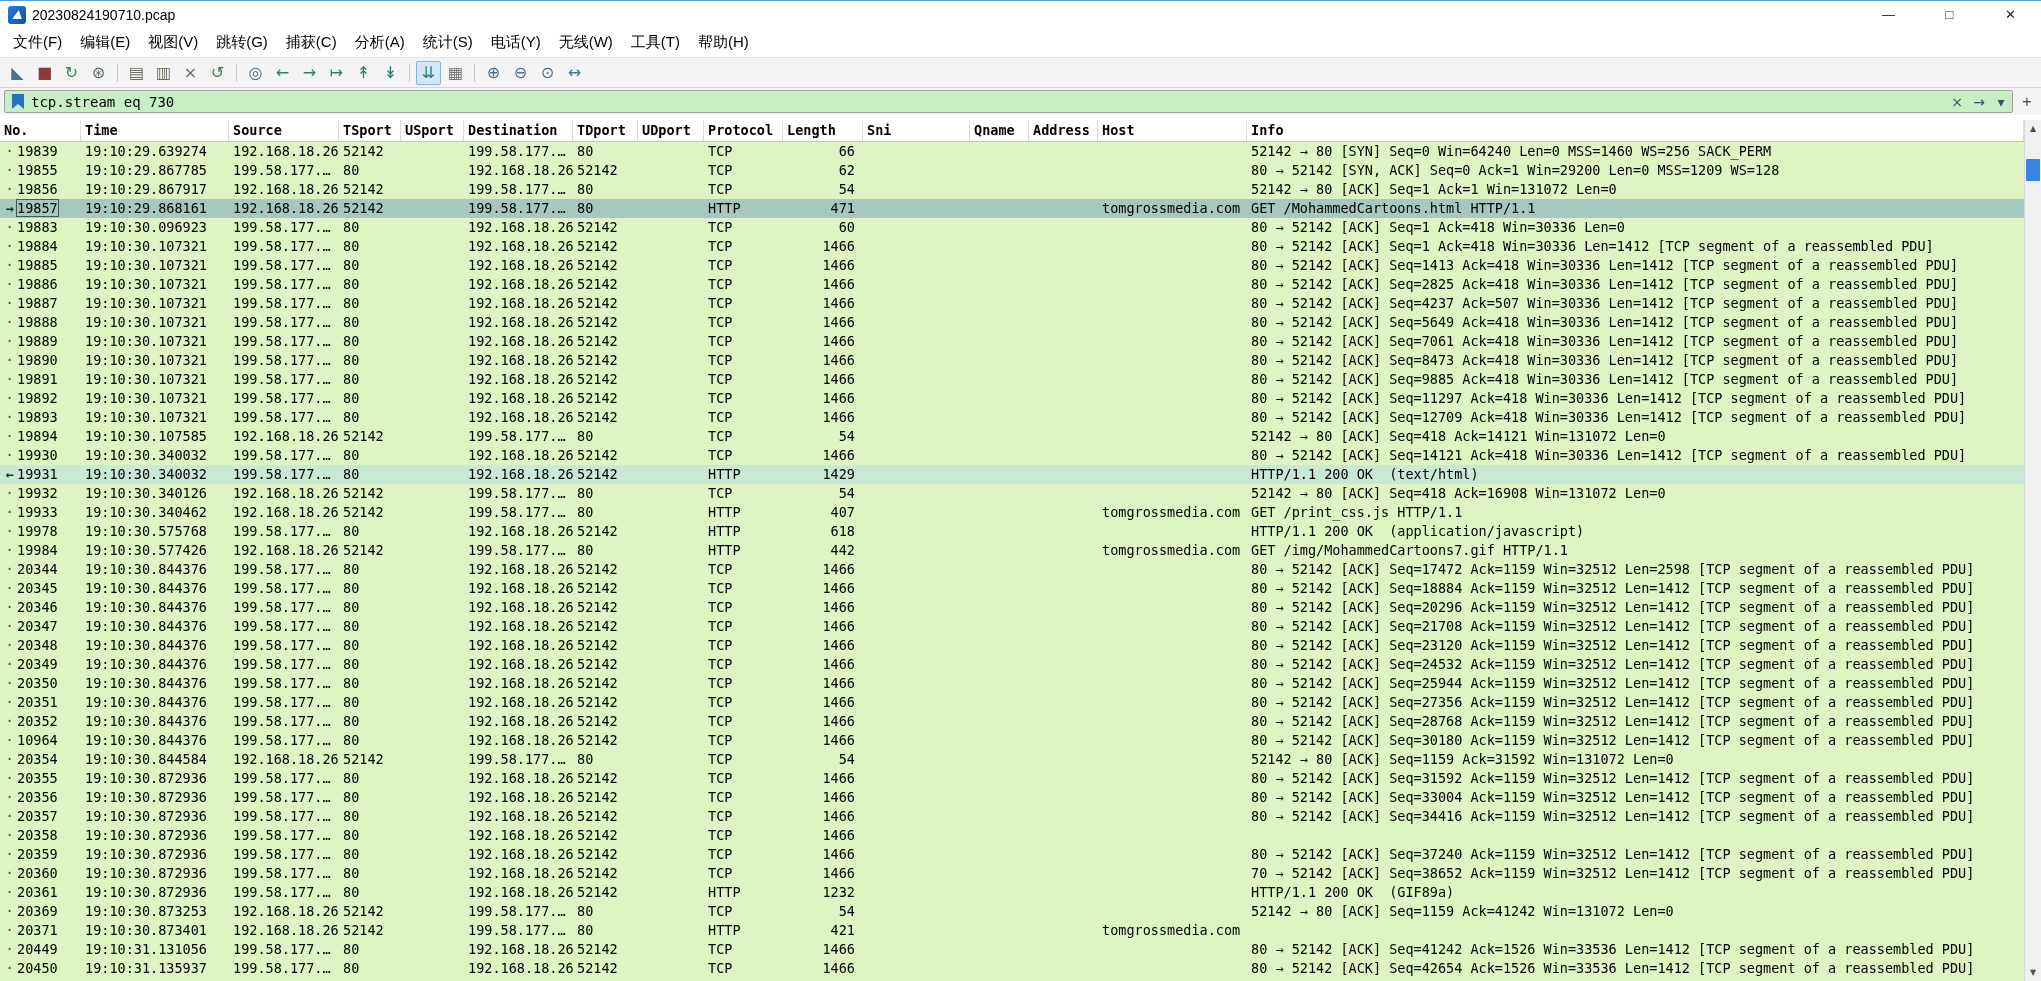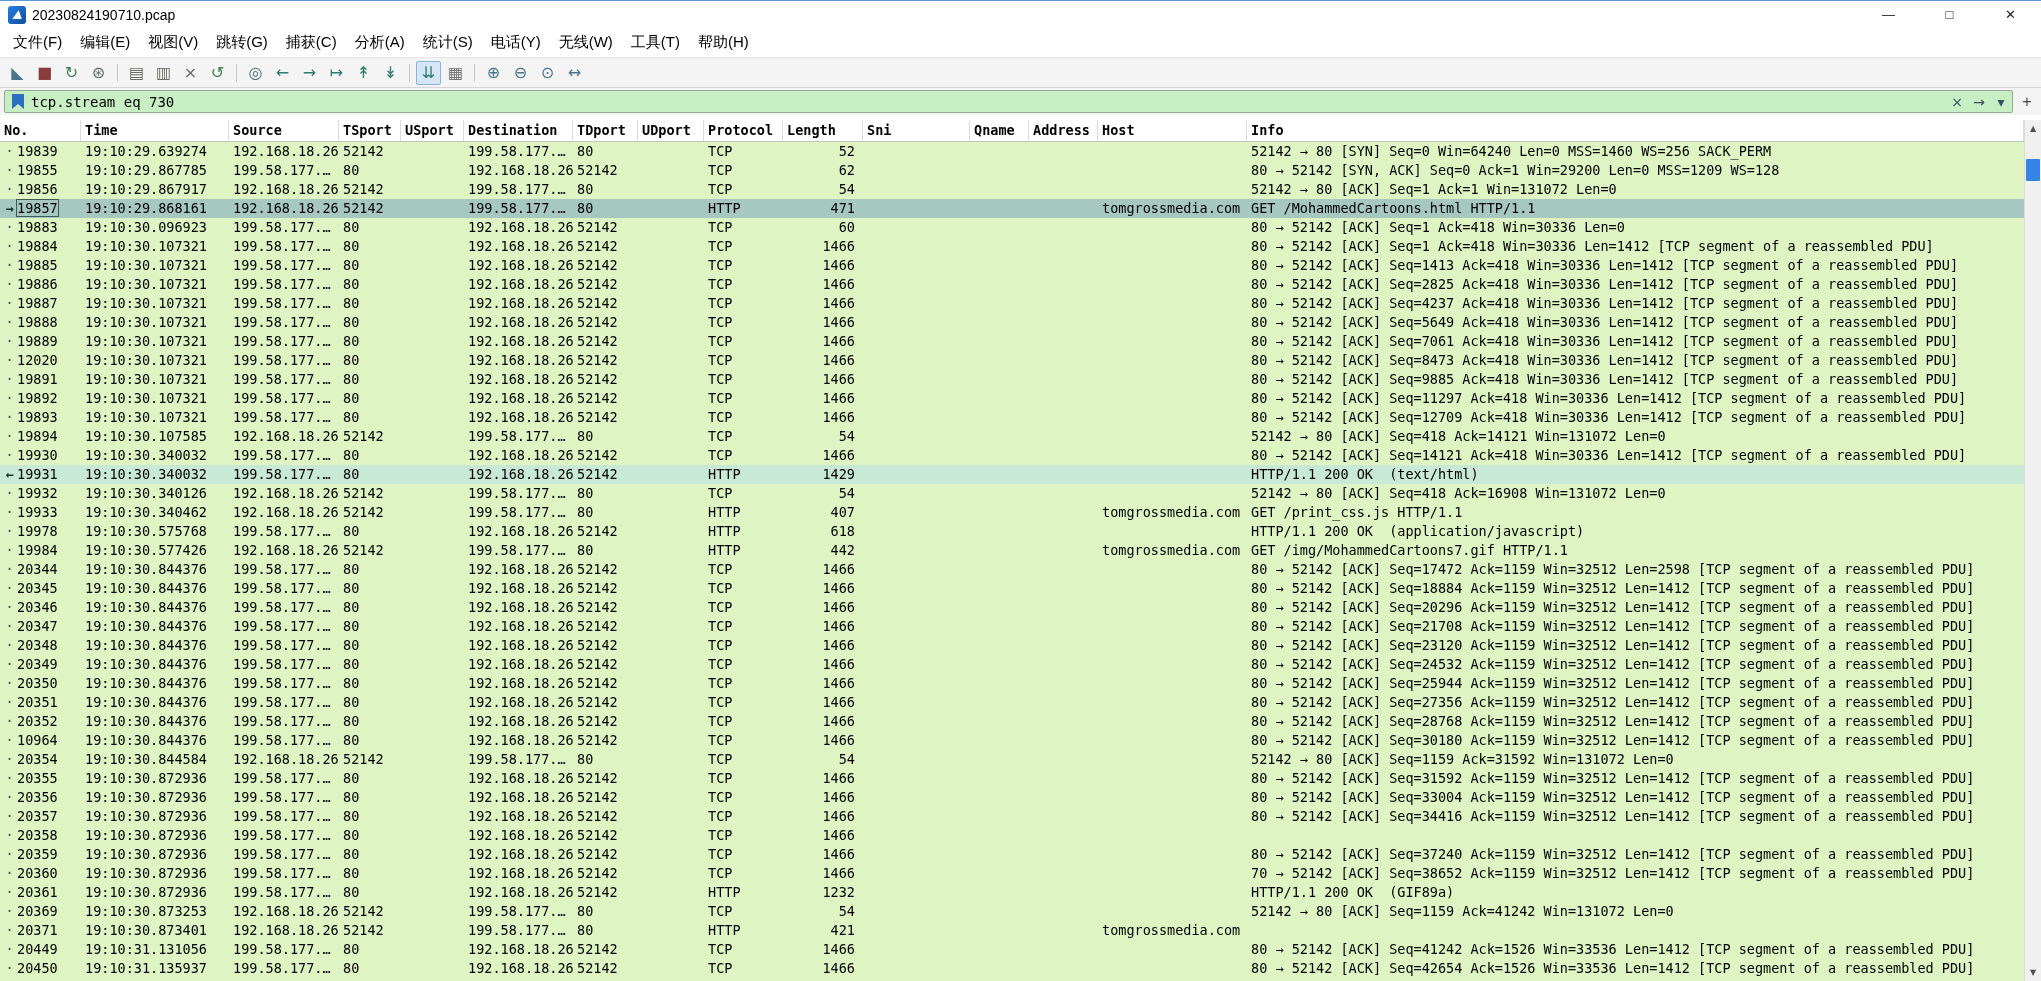--- a/index.html
+++ b/index.html
@@ -147,21 +147,21 @@
         <div class="prow" data-name="packet-row-19839">
           <div class="cell" data-name="cell-no" style="width: 81px;"><span class="mark" data-name="packet-mark-icon">·</span><span class="num" data-name="packet-number">19839</span></div>
           <div class="cell" data-name="cell-time" style="width: 148px;">19:10:29.639274</div>
           <div class="cell" data-name="cell-source" style="width: 110px;">192.168.18.26</div>
           <div class="cell" data-name="cell-tsport" style="width: 62px;">52142</div>
           <div class="cell" data-name="cell-usport" style="width: 63px;"></div>
           <div class="cell" data-name="cell-destination" style="width: 109px;">199.58.177.…</div>
           <div class="cell" data-name="cell-tdport" style="width: 65px;">80</div>
           <div class="cell" data-name="cell-udport" style="width: 66px;"></div>
           <div class="cell" data-name="cell-protocol" style="width: 79px;">TCP</div>
-          <div class="cell right" data-name="cell-length" style="width: 80px;">52</div>
+          <div class="cell right" data-name="cell-length" style="width: 80px;">66</div>
           <div class="cell" data-name="cell-sni" style="width: 107px;"></div>
           <div class="cell" data-name="cell-qname" style="width: 59px;"></div>
           <div class="cell" data-name="cell-address" style="width: 69px;"></div>
           <div class="cell" data-name="cell-host" style="width: 149px;"></div>
           <div class="cell" data-name="cell-info" style="width: 777px;">52142 → 80 [SYN] Seq=0 Win=64240 Len=0 MSS=1460 WS=256 SACK_PERM</div>
         </div>
         <div class="prow" data-name="packet-row-19855">
           <div class="cell" data-name="cell-no" style="width: 81px;"><span class="mark" data-name="packet-mark-icon">·</span><span class="num" data-name="packet-number">19855</span></div>
           <div class="cell" data-name="cell-time" style="width: 148px;">19:10:29.867785</div>
           <div class="cell" data-name="cell-source" style="width: 110px;">199.58.177.…</div>
@@ -288,21 +288,21 @@
           <div class="cell" data-name="cell-usport" style="width: 63px;"></div>
           <div class="cell" data-name="cell-destination" style="width: 109px;">192.168.18.26</div>
           <div class="cell" data-name="cell-tdport" style="width: 65px;">52142</div>
           <div class="cell" data-name="cell-udport" style="width: 66px;"></div>
           <div class="cell" data-name="cell-protocol" style="width: 79px;">TCP</div>
           <div class="cell right" data-name="cell-length" style="width: 80px;">1466</div>
           <div class="cell" data-name="cell-sni" style="width: 107px;"></div>
           <div class="cell" data-name="cell-qname" style="width: 59px;"></div>
           <div class="cell" data-name="cell-address" style="width: 69px;"></div>
           <div class="cell" data-name="cell-host" style="width: 149px;"></div>
-          <div class="cell" data-name="cell-info" style="width: 777px;">80 → 52142 [ACK] Seq=4237 Ack=418 Win=30336 Len=1412 [TCP segment of a reassembled PDU]</div>
+          <div class="cell" data-name="cell-info" style="width: 777px;">80 → 52142 [ACK] Seq=4237 Ack=507 Win=30336 Len=1412 [TCP segment of a reassembled PDU]</div>
         </div>
         <div class="prow" data-name="packet-row-19888">
           <div class="cell" data-name="cell-no" style="width: 81px;"><span class="mark" data-name="packet-mark-icon">·</span><span class="num" data-name="packet-number">19888</span></div>
           <div class="cell" data-name="cell-time" style="width: 148px;">19:10:30.107321</div>
           <div class="cell" data-name="cell-source" style="width: 110px;">199.58.177.…</div>
           <div class="cell" data-name="cell-tsport" style="width: 62px;">80</div>
           <div class="cell" data-name="cell-usport" style="width: 63px;"></div>
           <div class="cell" data-name="cell-destination" style="width: 109px;">192.168.18.26</div>
           <div class="cell" data-name="cell-tdport" style="width: 65px;">52142</div>
           <div class="cell" data-name="cell-udport" style="width: 66px;"></div>
@@ -325,21 +325,21 @@
           <div class="cell" data-name="cell-udport" style="width: 66px;"></div>
           <div class="cell" data-name="cell-protocol" style="width: 79px;">TCP</div>
           <div class="cell right" data-name="cell-length" style="width: 80px;">1466</div>
           <div class="cell" data-name="cell-sni" style="width: 107px;"></div>
           <div class="cell" data-name="cell-qname" style="width: 59px;"></div>
           <div class="cell" data-name="cell-address" style="width: 69px;"></div>
           <div class="cell" data-name="cell-host" style="width: 149px;"></div>
           <div class="cell" data-name="cell-info" style="width: 777px;">80 → 52142 [ACK] Seq=7061 Ack=418 Win=30336 Len=1412 [TCP segment of a reassembled PDU]</div>
         </div>
         <div class="prow" data-name="packet-row-19890">
-          <div class="cell" data-name="cell-no" style="width: 81px;"><span class="mark" data-name="packet-mark-icon">·</span><span class="num" data-name="packet-number">12020</span></div>
+          <div class="cell" data-name="cell-no" style="width: 81px;"><span class="mark" data-name="packet-mark-icon">·</span><span class="num" data-name="packet-number">19890</span></div>
           <div class="cell" data-name="cell-time" style="width: 148px;">19:10:30.107321</div>
           <div class="cell" data-name="cell-source" style="width: 110px;">199.58.177.…</div>
           <div class="cell" data-name="cell-tsport" style="width: 62px;">80</div>
           <div class="cell" data-name="cell-usport" style="width: 63px;"></div>
           <div class="cell" data-name="cell-destination" style="width: 109px;">192.168.18.26</div>
           <div class="cell" data-name="cell-tdport" style="width: 65px;">52142</div>
           <div class="cell" data-name="cell-udport" style="width: 66px;"></div>
           <div class="cell" data-name="cell-protocol" style="width: 79px;">TCP</div>
           <div class="cell right" data-name="cell-length" style="width: 80px;">1466</div>
           <div class="cell" data-name="cell-sni" style="width: 107px;"></div>

